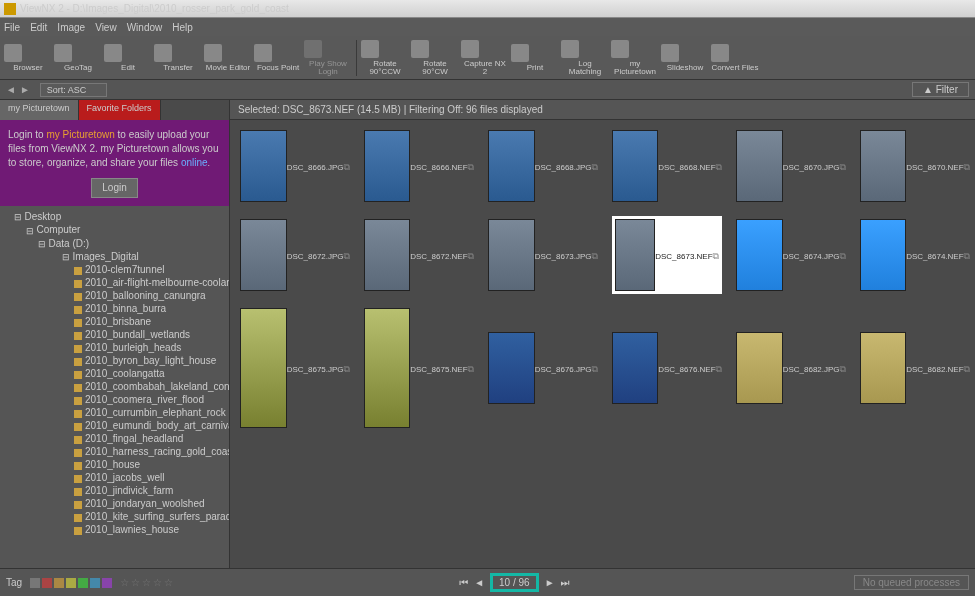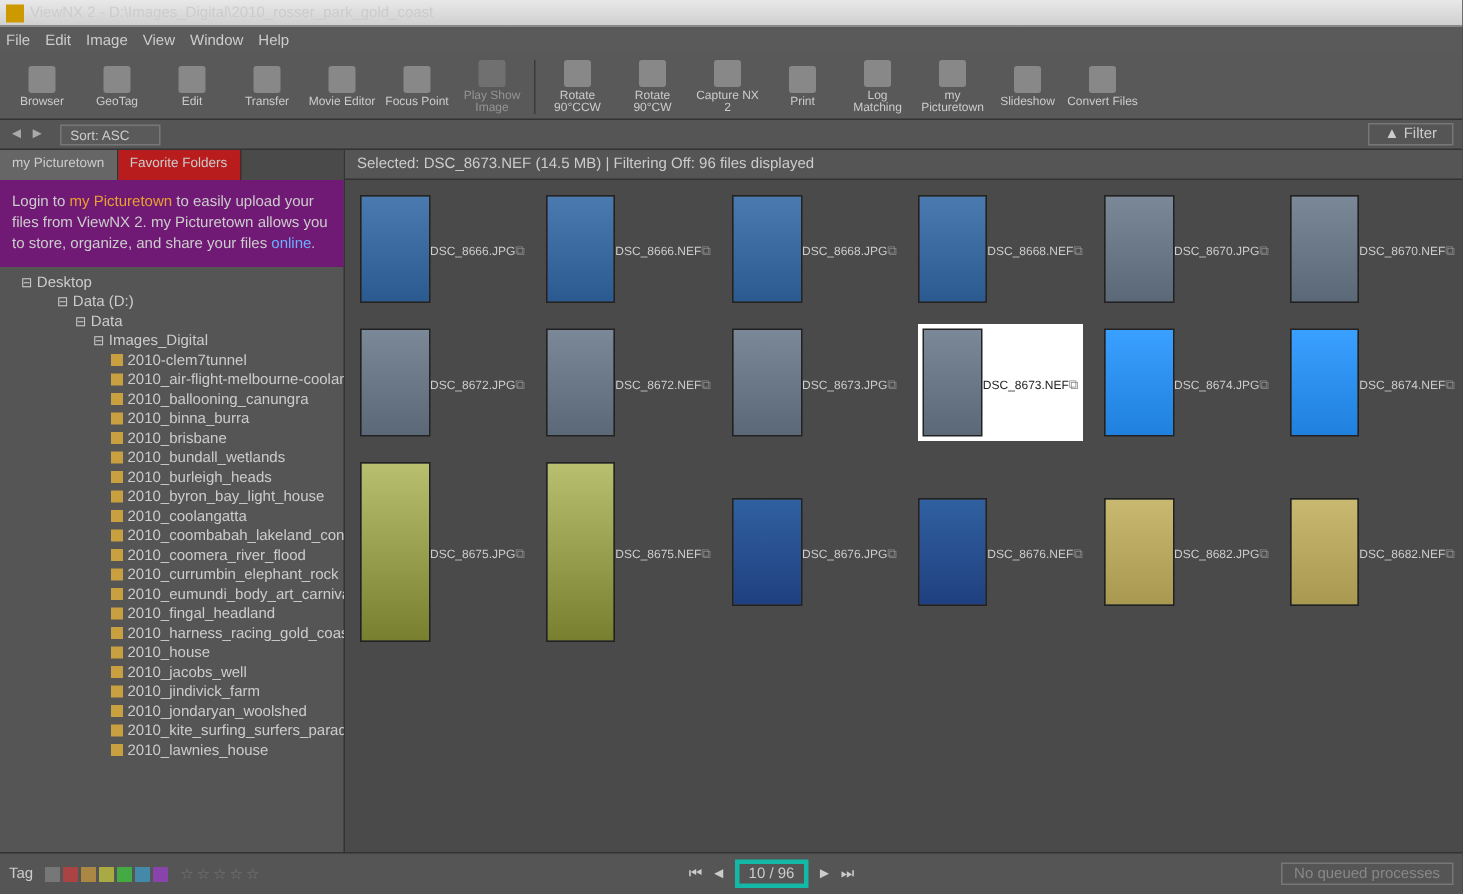--- a/index.html
+++ b/index.html
@@ -2,21 +2,21 @@
 <html><head>
 <meta charset="utf-8">
 <style>
 *{margin:0;padding:0;box-sizing:border-box;font-family:Tahoma,Arial,sans-serif;font-size:10px;color:#ccc}
 body{background:#4a4a4a;width:975px;height:596px;overflow:hidden;display:flex;flex-direction:column}
 .titlebar{background:linear-gradient(#e8e8e8,#d0d0d0);height:18px;display:flex;align-items:center;padding:0 4px;color:#333;border-bottom:1px solid #888}
 .titlebar .icon{width:12px;height:12px;background:#c90;margin-right:4px}
 .menubar{background:#5a5a5a;height:18px;display:flex;align-items:center;padding:0 4px;gap:10px}
 .menubar span{cursor:pointer}
 .toolbar{background:#595959;height:44px;display:flex;align-items:center;padding:2px 4px;gap:2px;border-bottom:1px solid #333}
-.tbtn{display:flex;flex-direction:column;align-items:center;justify-content:center;width:48px;height:40px;cursor:pointer}
+.tbtn{display:flex;flex-direction:column;justify-content:center;width:48px;height:40px;cursor:pointer}
 .tbtn .ticon{width:18px;height:18px;background:#888;margin-bottom:2px;border-radius:2px}
 .tbtn span{font-size:8px;text-align:center;line-height:1}
 .tbtn.disabled{opacity:.5}
 .tsep{width:1px;height:36px;background:#3a3a3a;margin:0 2px}
 .subbar{background:#555;height:20px;display:flex;align-items:center;padding:0 6px;gap:10px;border-bottom:1px solid #333}
 .subbar .navarrows{display:flex;gap:4px}
 .subbar .navarrows span{color:#aaa;cursor:pointer}
 .sortbox{border:1px solid #777;padding:1px 20px 1px 6px;font-size:9px;background:#5a5a5a}
 .main{flex:1;display:flex;overflow:hidden}
 .left{width:230px;background:#555;display:flex;flex-direction:column;border-right:1px solid #333}
@@ -94,21 +94,21 @@
     <div class="tbtn">
       <div class="ticon"></div>
       <span>Movie Editor</span>
     </div>
     <div class="tbtn">
       <div class="ticon"></div>
       <span>Focus Point</span>
     </div>
     <div class="tbtn disabled">
       <div class="ticon"></div>
-      <span>Play Show Image</span>
+      <span>Play Show Login</span>
     </div>
     <div class="tsep"></div>
     <div class="tbtn">
       <div class="ticon"></div>
       <span>Rotate 90°CCW</span>
     </div>
     <div class="tbtn">
       <div class="ticon"></div>
       <span>Rotate 90°CW</span>
     </div>
@@ -148,29 +148,30 @@
 </div>
 
 <div class="main">
   <div class="left">
     <div class="tabs">
       <div class="tab active">my Picturetown</div>
       <div class="tab">Favorite Folders</div>
     </div>
     <div class="loginbox">
       <span>Login to </span><a>my Picturetown</a><span> to easily upload your files from ViewNX 2. my Picturetown allows you to store, organize, and share your files </span><a style="color:#6ab0ff">online</a>.
+      <div style="text-align:center"><span class="lbtn">Login</span></div>
     </div>
     <div class="tree">
       <ul>
         <li class="exp">Desktop</li>
         <ul>
+          <li class="exp drive">Computer</li>
           <ul>
             <li class="exp drive">Data (D:)</li>
             <ul>
-              <li class="exp">Data</li>
               <ul>
                 <li class="exp">Images_Digital</li>
                 <ul id="folder-list">
                     <li>2010-clem7tunnel</li>
                     <li>2010_air-flight-melbourne-coolangatta</li>
                     <li>2010_ballooning_canungra</li>
                     <li>2010_binna_burra</li>
                     <li>2010_brisbane</li>
                     <li>2010_bundall_wetlands</li>
                     <li>2010_burleigh_heads</li>

